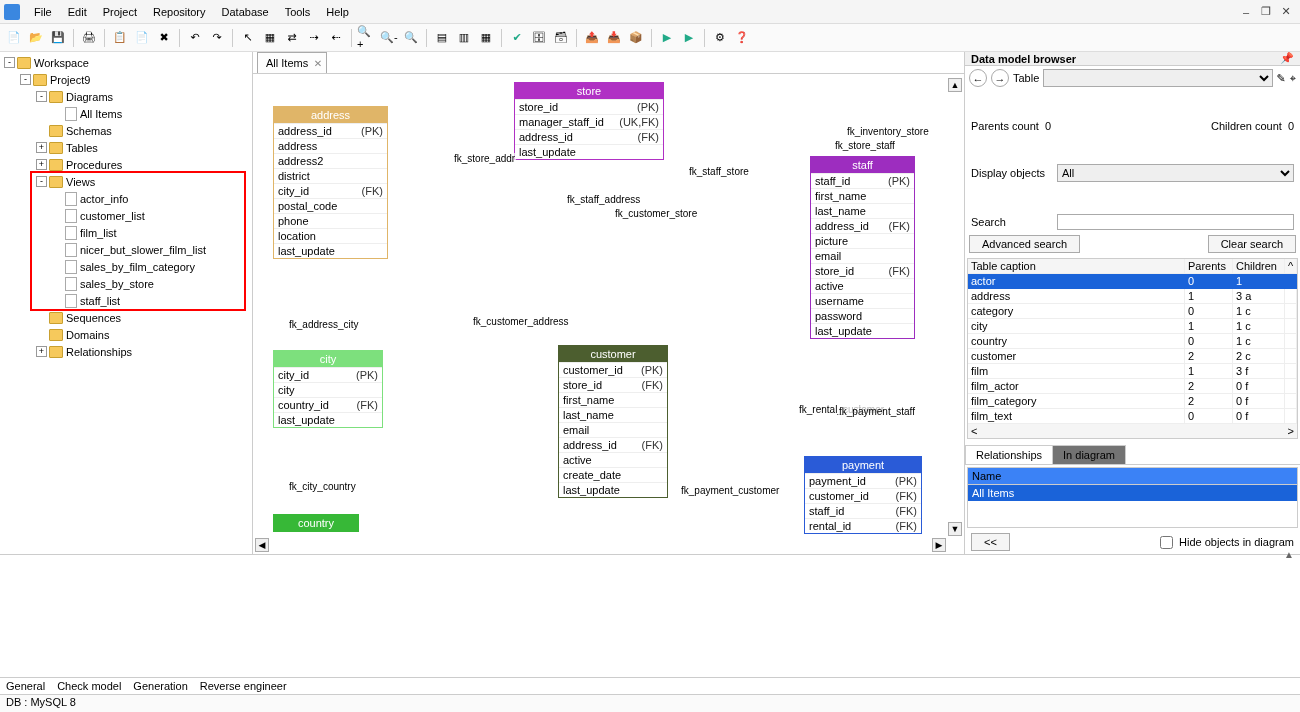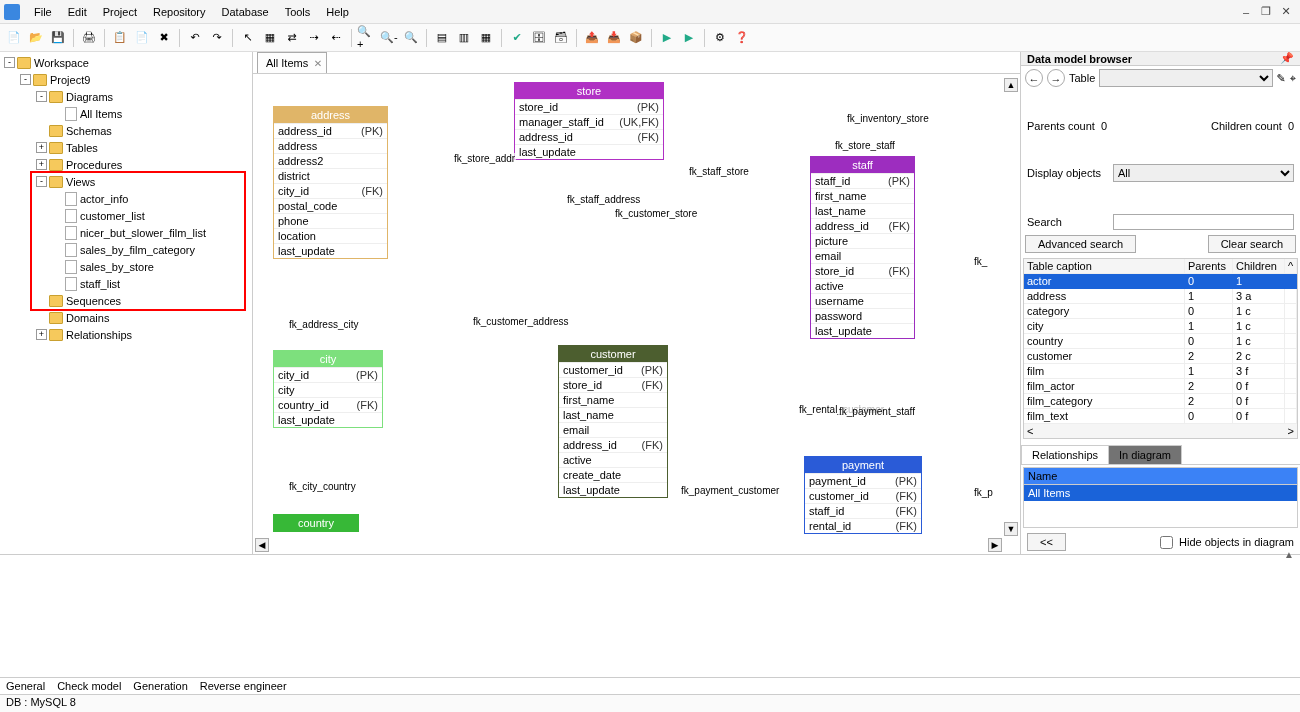--- a/index.html
+++ b/index.html
@@ -24,21 +24,21 @@
 .tab-bar { height: 22px; border-bottom: 1px solid #ccc; display: flex; align-items: flex-end; padding-left: 4px; }
 .tab { height: 21px; border: 1px solid #aaa; border-bottom: none; padding: 0 18px 0 8px; display: flex; align-items: center; background: #fdfdfd; position: relative; }
 .tab .close { position: absolute; right: 4px; color: #888; cursor: pointer; font-size: 10px; }
 .canvas-wrap { flex: 1; overflow: auto; position: relative; background-image: radial-gradient(#999 0.5px, transparent 0.5px); background-size: 8px 8px; }
 .canvas { position: relative; width: 1200px; height: 560px; }
 .table-box { position: absolute; background: #fff; border: 1px solid #333; font-size: 10px; }
 .table-box .hdr { text-align: center; padding: 2px 4px; font-weight: normal; color: #fff; }
 .table-box .row { display: flex; justify-content: space-between; padding: 1px 4px; border-top: 1px solid #eee; }
 .table-box .row span:last-child { color: #333; }
 .fk-label { position: absolute; font-size: 10px; background: rgba(255,255,255,0.7); padding: 0 1px; }
-.right-pane { width: 280px; border-left: 1px solid #ccc; display: flex; flex-direction: column; }
+.right-pane { width: 336px; border-left: 1px solid #ccc; display: flex; flex-direction: column; }
 .right-title { height: 22px; background: #f0f0f0; display: flex; align-items: center; padding: 0 6px; font-weight: bold; border-bottom: 1px solid #ccc; }
 .right-title .pin { margin-left: auto; cursor: pointer; }
 .nav-row { display: flex; align-items: center; padding: 3px 4px; gap: 4px; }
 .nav-btn { width: 18px; height: 18px; border: 1px solid #aaa; border-radius: 50%; display: flex; align-items: center; justify-content: center; cursor: pointer; font-size: 11px; }
 .field-row { display: flex; align-items: center; padding: 2px 6px; gap: 6px; margin-top: 28px; }
 .field-row label { min-width: 80px; }
 select, input[type=text] { border: 1px solid #aaa; padding: 1px 0; font-size: 11px; }
 .btn-row { display: flex; padding: 3px 4px; gap: 6px; }
 .btn { border: 1px solid #aaa; padding: 2px 12px; background: #f5f5f5; cursor: pointer; }
 .grid { border: 1px solid #ccc; margin: 2px; }
@@ -178,20 +178,25 @@
           <span>actor_info</span>
         </div>
         <div class="tree-node" style="padding-left: 52px;">
           <span class="tree-toggle empty"></span>
           <span class="file-icon"></span>
           <span>customer_list</span>
         </div>
         <div class="tree-node" style="padding-left: 52px;">
           <span class="tree-toggle empty"></span>
           <span class="file-icon"></span>
+          <span>film_list</span>
+        </div>
+        <div class="tree-node" style="padding-left: 52px;">
+          <span class="tree-toggle empty"></span>
+          <span class="file-icon"></span>
           <span>nicer_but_slower_film_list</span>
         </div>
         <div class="tree-node" style="padding-left: 52px;">
           <span class="tree-toggle empty"></span>
           <span class="file-icon"></span>
           <span>sales_by_film_category</span>
         </div>
         <div class="tree-node" style="padding-left: 52px;">
           <span class="tree-toggle empty"></span>
           <span class="file-icon"></span>
@@ -410,21 +415,21 @@
               <span>(FK)</span>
             </div>
             <div class="row">
               <span>rental_id</span>
               <span>(FK)</span>
             </div>
           </div>
           <div class="fk-label" style="left: 200px; top: 79px;">fk_store_addr</div>
           <div class="fk-label" style="left: 435px; top: 92px;">fk_staff_store</div>
           <div class="fk-label" style="left: 581px; top: 66px;">fk_store_staff</div>
-          <div class="fk-label" style="left: 593px; top: 39px;">fk_inventory_store</div>
+          <div class="fk-label" style="left: 593px; top: 52px;">fk_inventory_store</div>
           <div class="fk-label" style="left: 313px; top: 120px;">fk_staff_address</div>
           <div class="fk-label" style="left: 361px; top: 134px;">fk_customer_store</div>
           <div class="fk-label" style="left: 720px; top: 182px;">fk_</div>
           <div class="fk-label" style="left: 35px; top: 245px;">fk_address_city</div>
           <div class="fk-label" style="left: 219px; top: 242px;">fk_customer_address</div>
           <div class="fk-label" style="left: 545px; top: 302px; margin-top: 28px;">fk_rental_customer</div>
           <div class="fk-label" style="left: 585px; top: 332px;">fk_payment_staff</div>
           <div class="fk-label" style="left: 35px; top: 407px;">fk_city_country</div>
           <div class="fk-label" style="left: 427px; top: 411px;">fk_payment_customer</div>
           <div class="fk-label" style="left: 720px; top: 389px; margin-top: 24px;">fk_p</div>

